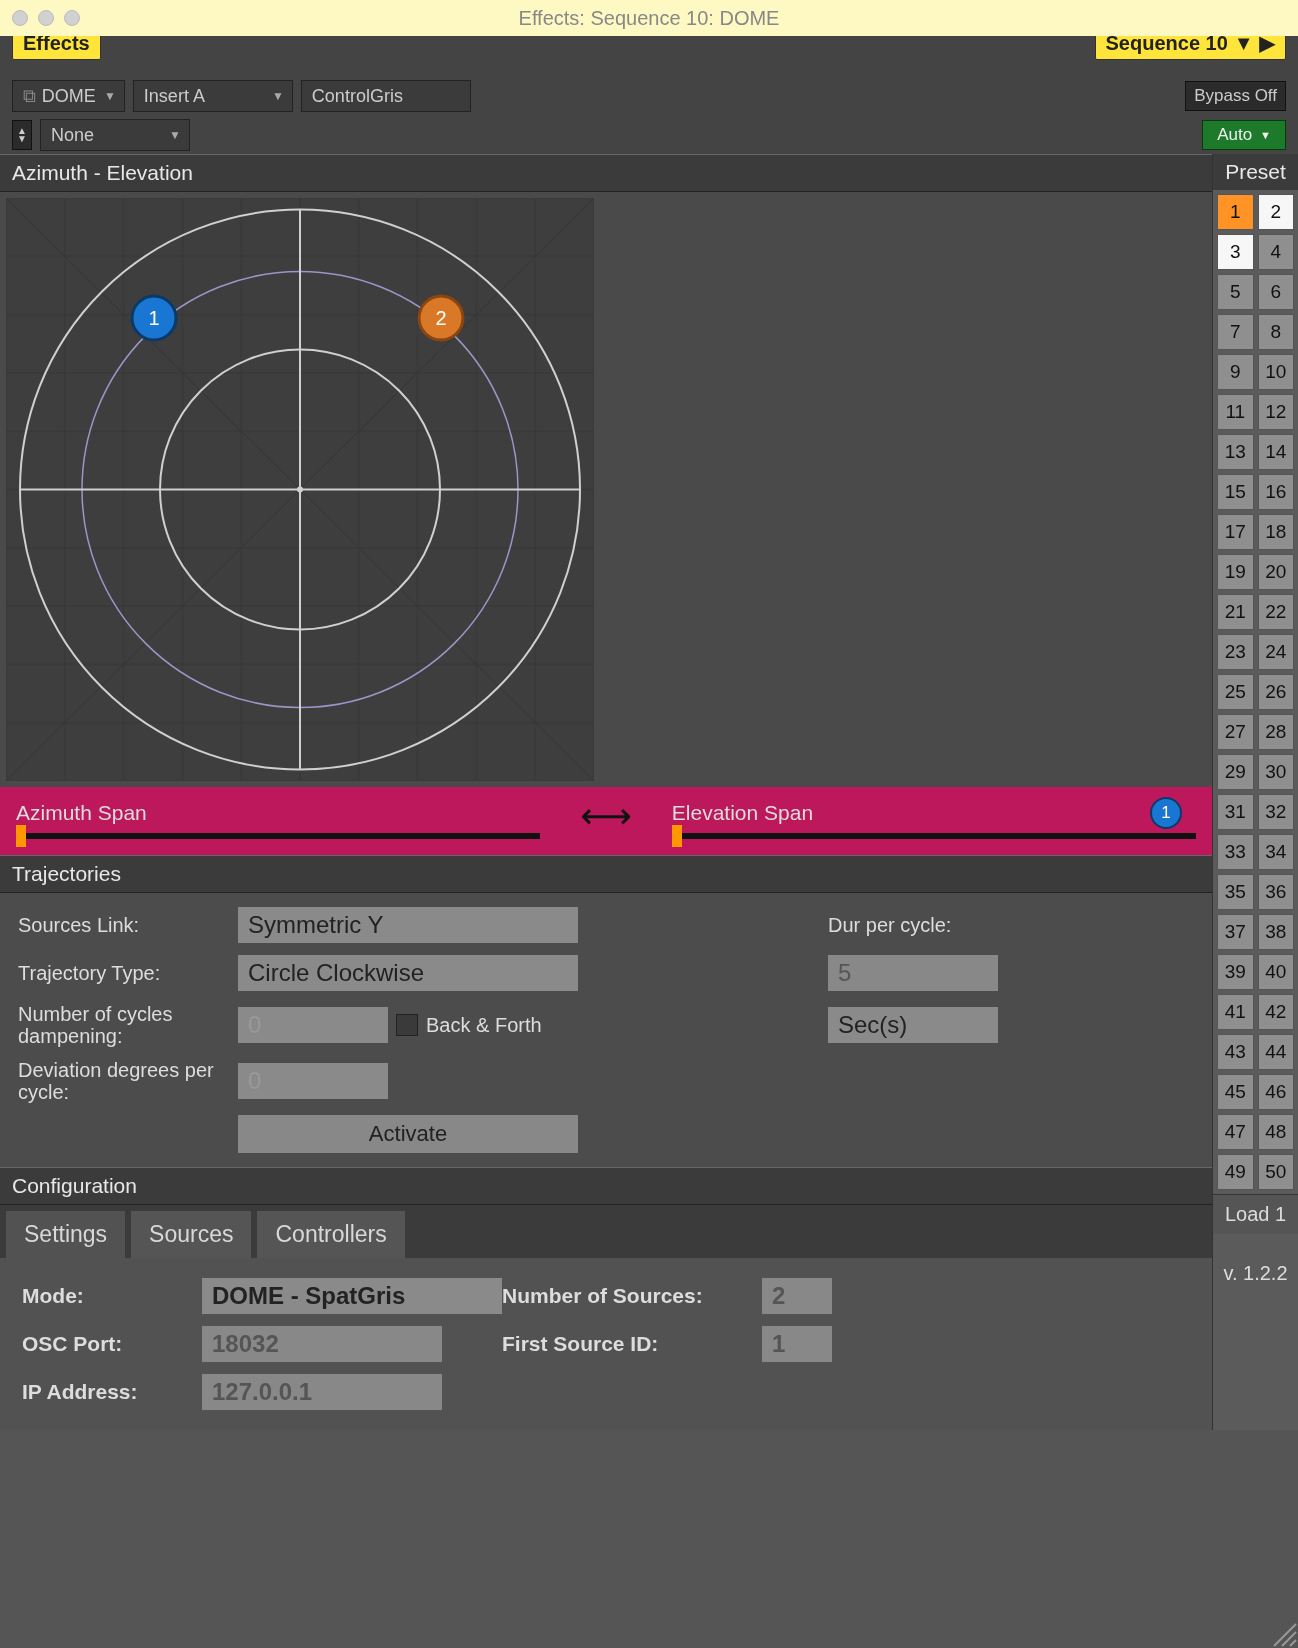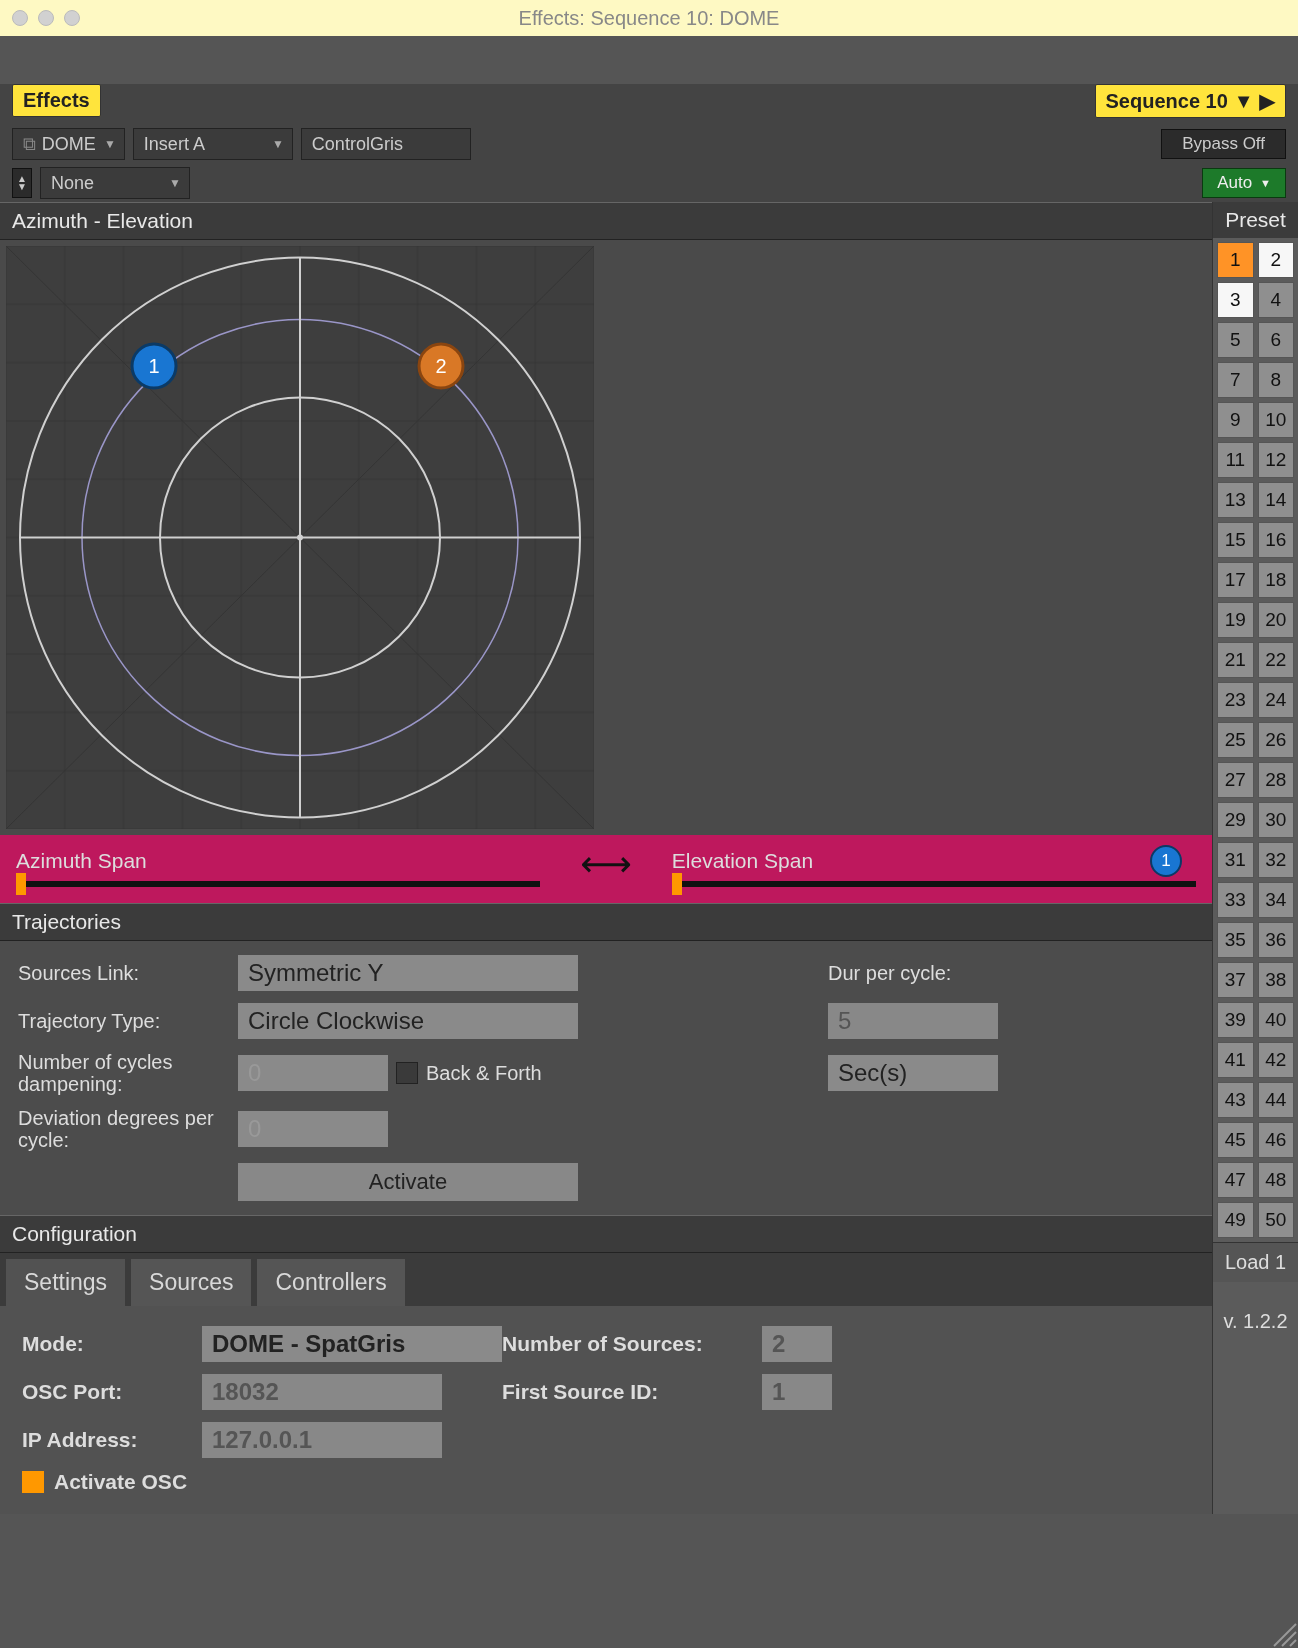--- a/index.html
+++ b/index.html
@@ -1,29 +1,29 @@
 <!DOCTYPE html>
 <html><head>
 <meta charset="utf-8">
 <style>
   * { box-sizing: border-box; margin: 0; padding: 0; font-family: -apple-system, "Helvetica Neue", Arial, sans-serif; }
   body { background: #555; color: #ddd; width: 1298px; }
   .titlebar { background: #fef9c3; height: 36px; display: flex; align-items: center; padding: 0 12px; position: relative; }
   .traffic { display: flex; gap: 10px; }
   .traffic span { width: 16px; height: 16px; border-radius: 50%; background: #d1d1d1; border: 1px solid #bbb; }
   .titlebar .wtitle { position: absolute; left: 50%; transform: translateX(-50%); color: #888; font-size: 20px; }
-  .toolbar-top { background: #444; height: 40px; display: flex; align-items: flex-start; padding: 0 12px; justify-content: space-between; margin-top: 48px; }
+  .toolbar-top { background: #444; height: 40px; display: flex; align-items: flex-end; padding: 16px 12px; justify-content: space-between; }
   .yellow-btn { background: #ffe43c; color: #222; font-weight: 600; font-size: 20px; padding: 4px 10px; border: 1px solid #333; border-radius: 2px; cursor: pointer; display: inline-flex; align-items: center; gap: 6px; }
   .toolbar2 { background: #444; height: 40px; display: flex; align-items: center; padding: 0 12px; justify-content: space-between; }
   .combo { background: #3b3b3b; border: 1px solid #222; color: #ccc; font-size: 18px; padding: 4px 28px 4px 10px; position: relative; display: inline-flex; align-items: center; min-width: 110px; height: 32px; }
   .combo .arrow { position: absolute; right: 8px; top: 50%; transform: translateY(-50%); font-size: 12px; color: #aaa; }
   .combo.plain { padding-right: 10px; }
   .left-group { display: flex; gap: 8px; align-items: center; }
   .toolbar3 { background: #444; height: 38px; display: flex; align-items: center; padding: 0 12px; justify-content: space-between; }
-  .small-btn { background: #2b2b2b; color: #ccc; font-size: 17px; padding: 3px 20px; border: 1px solid #111; display: inline-flex; align-items: center; gap: 4px; height: 30px; }
+  .small-btn { background: #2b2b2b; color: #ccc; font-size: 17px; padding: 3px 8px; border: 1px solid #111; display: inline-flex; align-items: center; gap: 4px; height: 30px; }
   .green-btn { background: #1d7a2a; color: #eee; font-size: 17px; padding: 3px 14px; border: 1px solid #0a3a10; display: inline-flex; align-items: center; gap: 8px; height: 30px; }
   .content { display: flex; background: #be185d; }
   .main-col { flex: 1; }
   .panel-head { background: #3b3b3b; color: #e8e8e8; font-size: 21px; padding: 6px 12px; border-top: 1px solid #666; border-bottom: 1px solid #222; }
   .azel { display: flex; background: #4a4a4a; }
   .radar-wrap { width: 600px; height: 595px; padding: 6px; }
   .radar { width: 100%; height: 100%; background: #3f3f3f; }
   .spans { display: flex; gap: 40px; padding: 8px 16px 16px 16px; align-items: flex-end; position: relative; }
   .span-block { flex: 1; }
   .span-label { color: #ddd; font-size: 21px; margin-bottom: 8px; }
@@ -220,24 +220,20 @@
         <label>OSC Port:</label>
         <div class="field txt" style="width:240px">18032</div>
         <label>First Source ID:</label>
         <div class="field txt" style="width:70px">1</div>
 
         <label>IP Address:</label>
         <div class="field txt" style="width:240px">127.0.0.1</div>
         <div></div>
           <div></div>
 
-        <div style="grid-column:1/5;display:flex;align-items:center">
-          <span class="osc-chk"></span>
-          <span>Activate OSC</span>
-        </div>
       </div>
     </div>
 
   </div>
 
   <div class="preset-col">
     <div class="preset-head">Preset</div>
     <div class="preset-grid" id="preset-grid">
         <div class="pbtn sel">1</div>
         <div class="pbtn wht">2</div>

